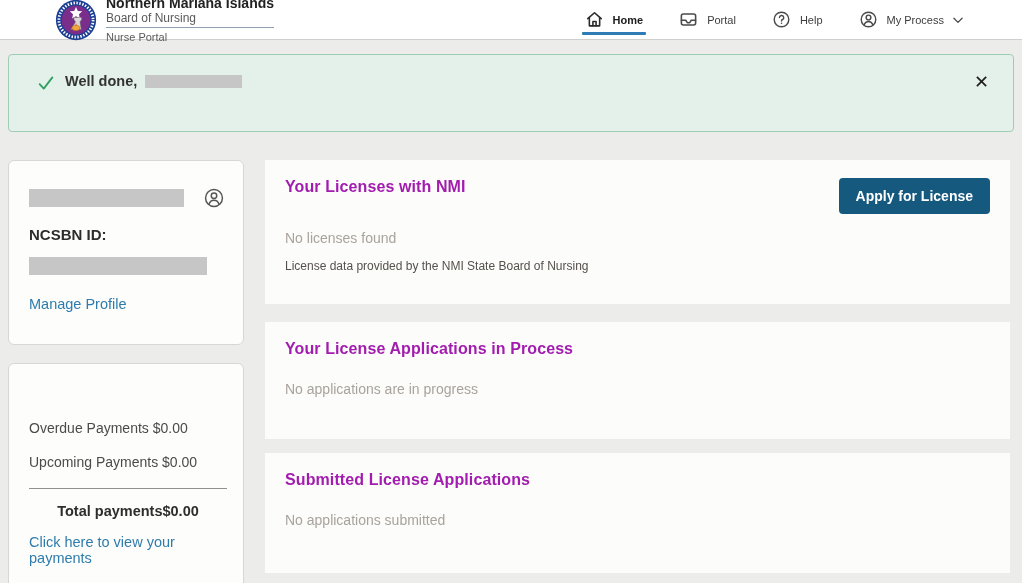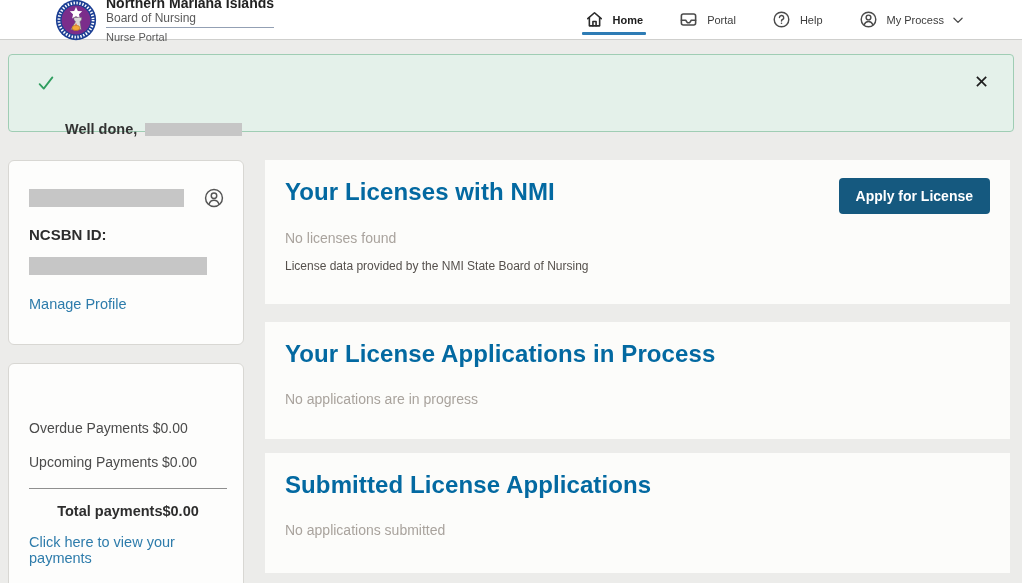--- a/index.html
+++ b/index.html
@@ -34,21 +34,21 @@
   }
   .chevron { width:14px !important; height:14px !important; margin-left:-2px; }
   
   .banner {
     margin:14px 8px 0 8px; height:78px; background:#e4f1ea;
     border:1px solid #9fcdb4; border-radius:4px; position:relative;
     display:flex; padding:18px 20px 0 28px; gap:10px;
   }
   .check-icon { width:18px; height:18px; flex:0 0 18px; margin-top:1px; }
   .banner-body { flex:1; }
-  .banner-title-row { display:flex; align-items:center; gap:8px;margin-top:48px; }
+  .banner-title-row { display:flex; align-items:center; gap:8px; }
   .banner-title { font-weight:bold; font-size:14.5px; color:#333; }
   .banner-redact { width:97px; height:13px; background:#c6c6c6; }
   .banner-message { margin-top:11px; font-size:14px; color:#4b4b4b; }
   .banner-close { position:absolute; right:24px; top:18px; font-size:18px;
     color:#1d1d1d; cursor:pointer; line-height:18px; background:none; border:none;
     font-family:"Liberation Sans", sans-serif; }
   
   .content { display:flex; margin:28px 12px 0 8px; gap:21px; align-items:flex-start; }
   .left-col { width:236px; flex:0 0 236px; display:flex; flex-direction:column; gap:18px; }
   .card-outline { background:#fdfdfc; border:1px solid #d8d7d3; border-radius:6px; }
@@ -62,21 +62,21 @@
   .link { color:#2e7cab; font-size:14.5px; text-decoration:none; cursor:pointer; display:inline-block; }
   .manage-link { margin-top:21px; }
   .payments-card { height:256px; padding:56px 16px 0 20px; }
   .pay-line { font-size:14px; color:#4b4b4b; margin-bottom:18px; }
   .pay-divider { border:none; border-top:1px solid #8f8f8f; margin:0 0 14px 0; }
   .total-row { display:flex; justify-content:center; font-weight:bold;
     font-size:14.5px; color:#2d2d2d; margin-bottom:15px; }
   
   .main-col { flex:1; display:flex; flex-direction:column; }
   .panel { background:#fcfcfa; padding:18px 20px; }
-  .panel h2 { font-size:24px; font-weight:bold; color:#0369a1; letter-spacing:.1px; }
+  .panel h2 { font-size:16px; font-weight:bold; color:#a21caf; letter-spacing:.1px; }
   .panel-gap { height:18px; }
   .panel-gap-sm { height:14px; }
   .licenses-panel { height:144px; }
   .panel-head { display:flex; justify-content:space-between; align-items:flex-start; }
   .apply-btn { background:#15597f; color:#fff; font-weight:bold; font-size:14px;
     border:none; border-radius:4px; padding:10px 17px; cursor:pointer;
     font-family:"Liberation Sans", sans-serif; }
   .muted { color:#a9a39d; font-size:14px; }
   .lic-empty { margin-top:16px; }
   .lic-note { margin-top:13px; font-size:12px; color:#55504c; }

